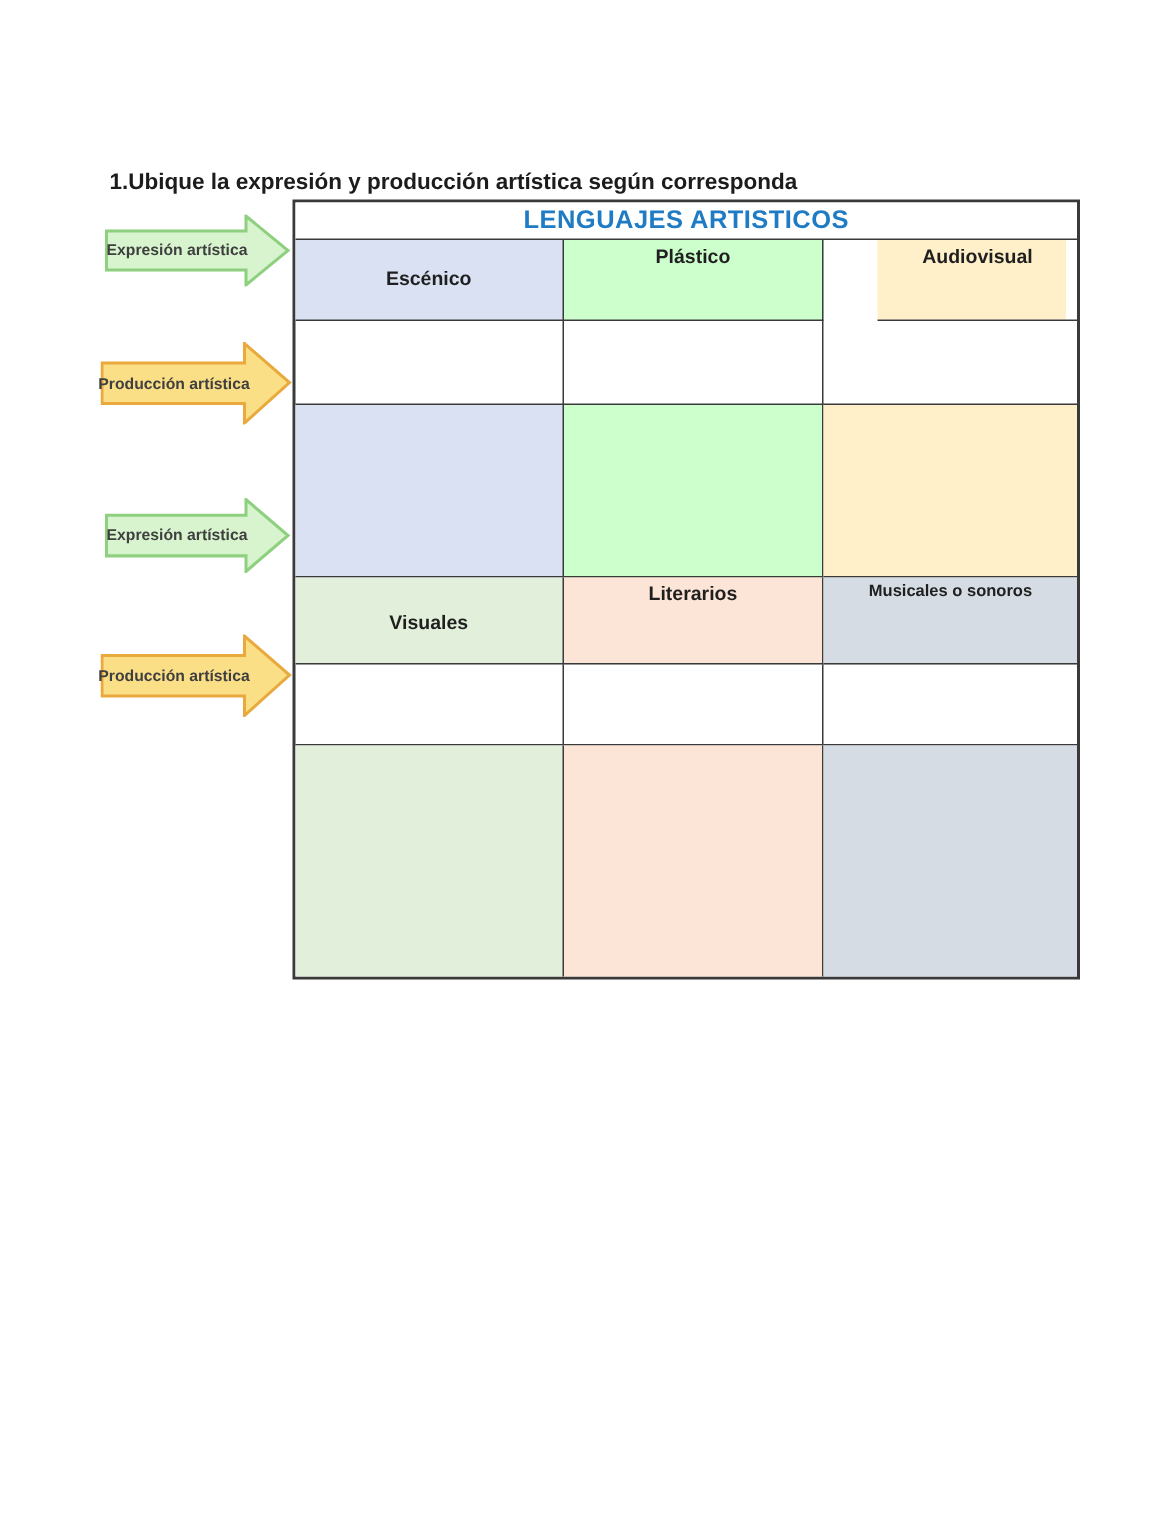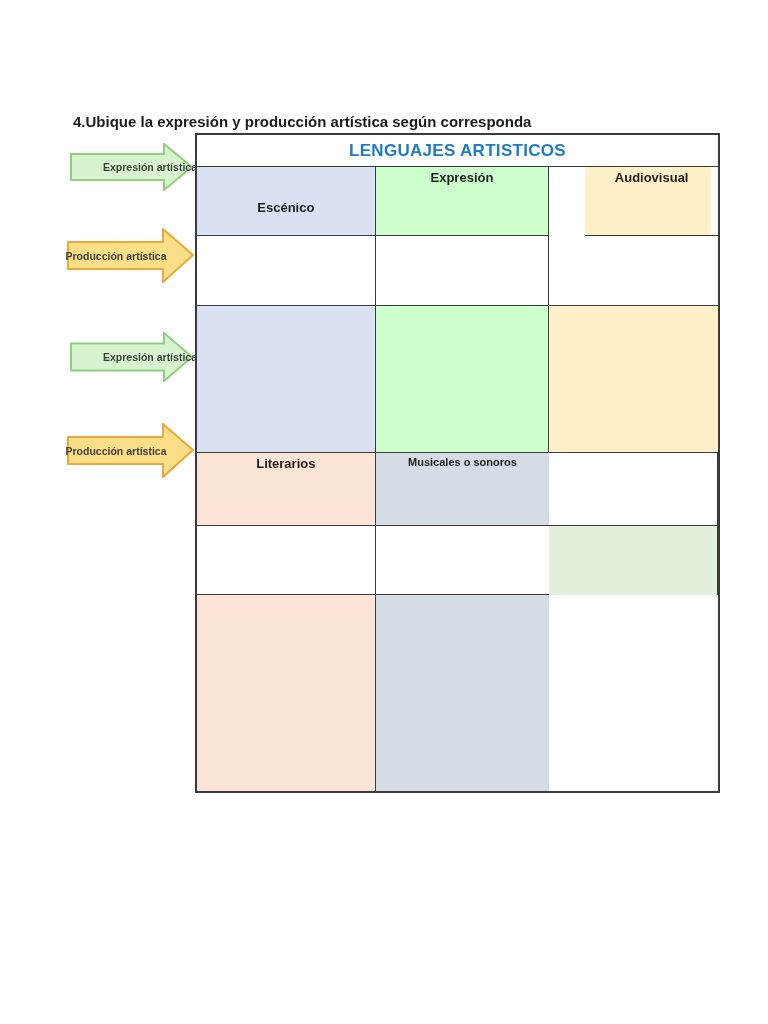--- a/index.html
+++ b/index.html
@@ -6,21 +6,21 @@
   .page{
     position:relative;width:768px;height:1024px;background:#ffffff;overflow:hidden;
     font-family:"Liberation Sans",sans-serif;
   }
   .title{
     position:absolute;left:73px;top:113px;
     font-size:15px;font-weight:bold;color:#1c1c1c;white-space:nowrap;
   }
   
   .table{
-    position:absolute;left:195px;top:133px;width:525px;height:660px;
+    position:absolute;left:195px;top:133px;width:525px;height:520px;
     box-sizing:border-box;border:2px solid #3a3a3a;
     display:grid;
     grid-template-columns:180fr 175fr 170fr;
     grid-template-rows:27fr 57fr 59fr 123fr 61fr 57fr 164fr;
   }
   .cell{
     box-sizing:border-box;position:relative;
     border-right:1px solid #3a3a3a;border-bottom:1px solid #3a3a3a;
     display:flex;justify-content:center;align-items:center;
     font-weight:bold;color:#1f1f1f;font-size:13px;
@@ -42,29 +42,29 @@
   
   .arrow{position:absolute;}
   .arrow svg{position:absolute;left:0;top:0;width:100%;height:100%;display:block;}
   .arrow.green polygon{fill:var(--arrow-green-fill);stroke:var(--arrow-green-border);stroke-width:2;}
   .arrow.yellow polygon{fill:var(--arrow-yellow-fill);stroke:var(--arrow-yellow-border);stroke-width:2;}
   .alabel{
     position:absolute;left:1px;top:0;height:100%;
     display:flex;align-items:center;justify-content:center;
     font-size:10.5px;font-weight:bold;color:#3f3f3f;white-space:nowrap;
   }
-  .arrow.green .alabel{width:94px;padding-left:32px;}
+  .arrow.green .alabel{width:94px;}
   .arrow.yellow .alabel{width:96px;}
 </style>
 </head>
 <body>
 
 <div class="page">
 
-  <div class="title">4.Ubique la expresión y producción artística según corresponda</div>
+  <div class="title">1.Ubique la expresión y producción artística según corresponda</div>
 
   <div class="arrow green" style="left:70px;top:143px;width:124px;height:48px;">
     <svg viewBox="0 0 124 48" preserveAspectRatio="none">
       <polygon points="1,11 94,11 94,1 122,24 94,47 94,37 1,37"></polygon>
     </svg>
     <span class="alabel">Expresión artística</span>
   </div>
 
   <div class="arrow yellow" style="left:67px;top:228px;width:128px;height:55px;">
     <svg viewBox="0 0 128 55" preserveAspectRatio="none">
@@ -90,34 +90,37 @@
   <div class="table">
 
     <div class="cell header no-r">
       <span>LENGUAJES ARTISTICOS</span>
     </div>
 
     <div class="cell bottom bg-lavender">
       <span>Escénico</span>
     </div>
     <div class="cell top bg-green">
-      <span>Expresión</span>
+      <span>Plástico</span>
     </div>
     <div class="cell top no-r bg-yellow-inset">
       <span>Audiovisual</span>
     </div>
 
     <div class="cell"></div>
     <div class="cell"></div>
     <div class="cell no-r"></div>
 
     <div class="cell bg-lavender"></div>
     <div class="cell bg-green"></div>
     <div class="cell no-r bg-yellow"></div>
 
+    <div class="cell bottom bg-sage">
+      <span>Visuales</span>
+    </div>
     <div class="cell top bg-peach">
       <span>Literarios</span>
     </div>
     <div class="cell top small no-r bg-grayblue">
       <span>Musicales o sonoros</span>
     </div>
 
     <div class="cell"></div>
     <div class="cell"></div>
     <div class="cell no-r"></div>

